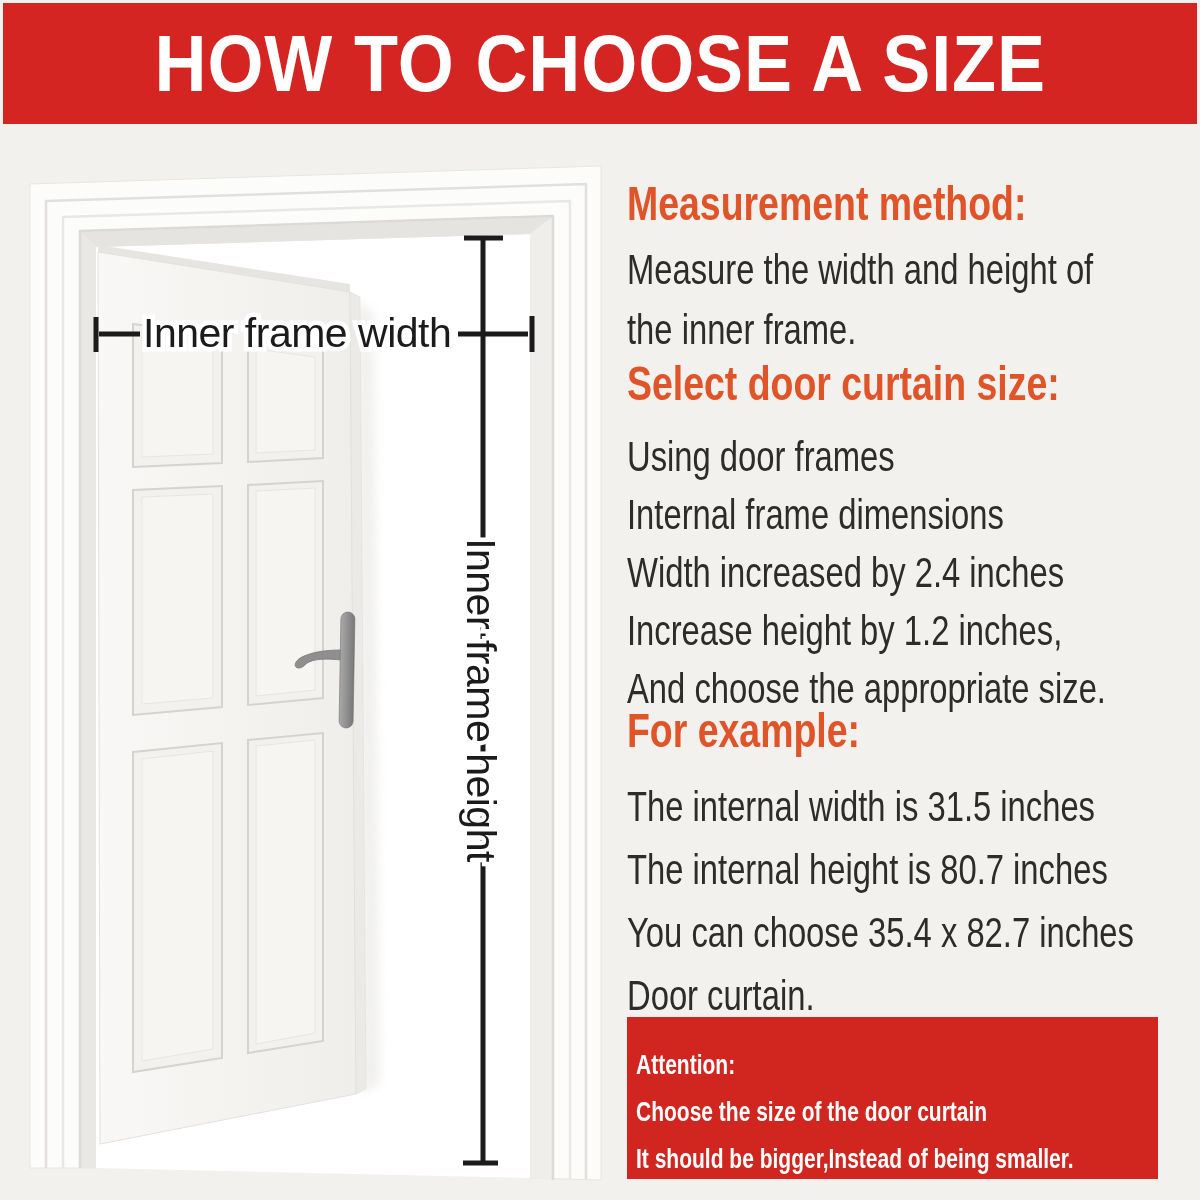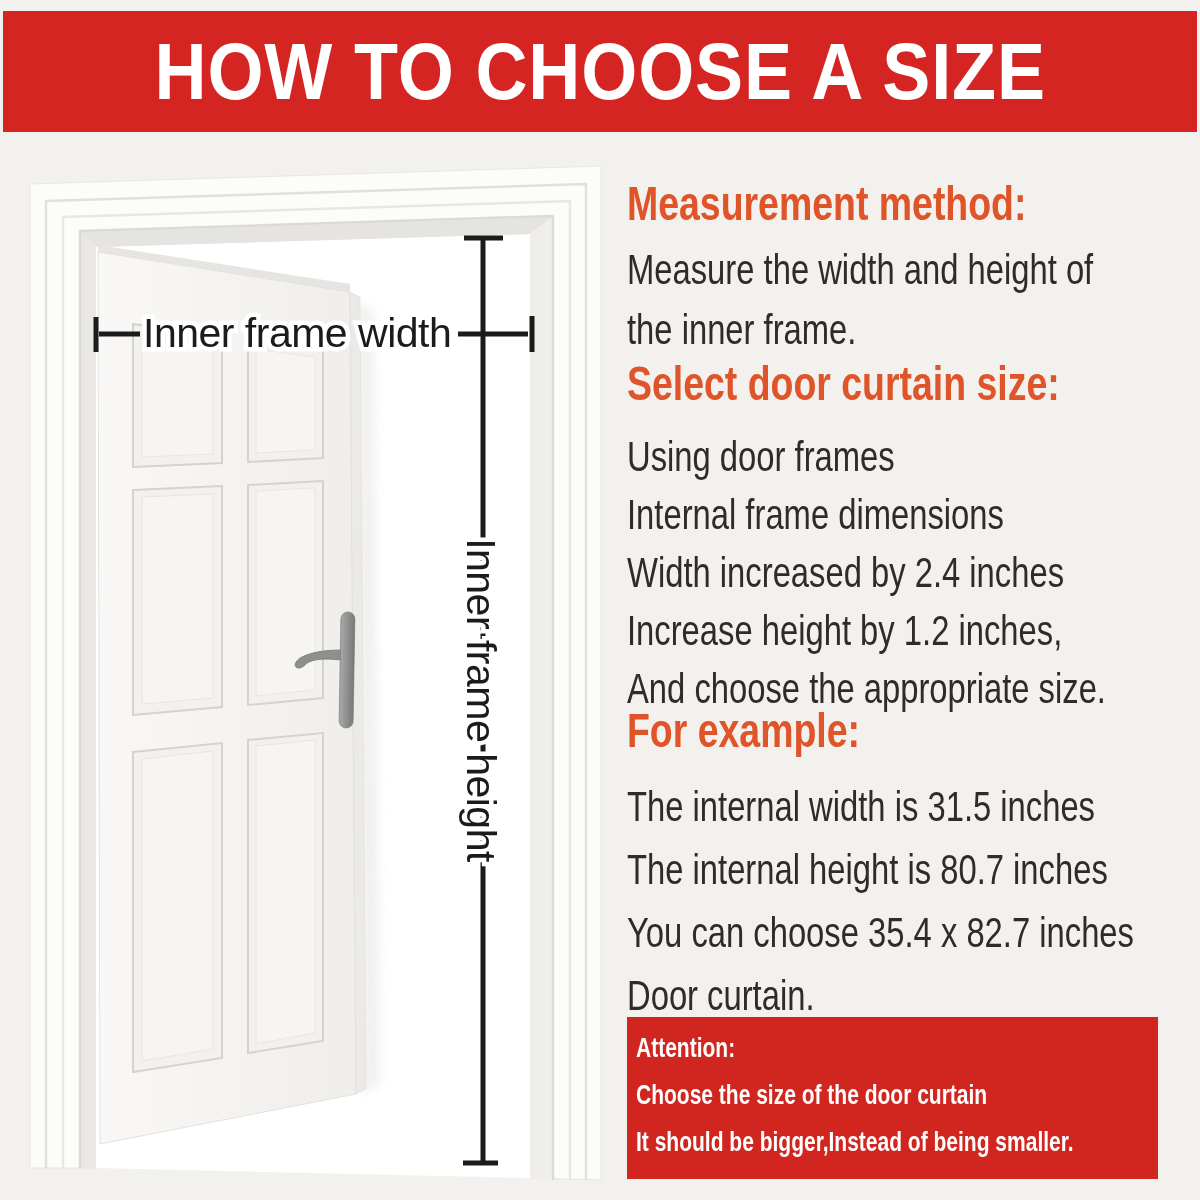--- a/index.html
+++ b/index.html
@@ -4,42 +4,42 @@
 <style>
   html,body{margin:0;padding:0;}
   #canvas{
     position:relative; width:1200px; height:1200px; overflow:hidden;
     background:var(--background,#f3f1ed);
     font-family:"Liberation Sans", sans-serif;
   }
   .banner{
     position:absolute; left:3px; top:3px; width:1194px; height:121px;
     background:var(--banner-red,#d42522);
-    display:flex; align-items:center; justify-content:center;margin-top:8px;
+    display:flex; align-items:center; justify-content:center;
   }
   .banner-text{
     color:#ffffff; font-weight:bold; font-size:80px; letter-spacing:1px;
     transform:scaleX(0.9); transform-origin:center center; white-space:nowrap;
   }
   #door-svg{ position:absolute; left:0; top:0; width:620px; height:1200px; }
   .col{ position:absolute; left:627px; top:0; width:573px; height:848px; }
   .hd{
     position:absolute; left:0; margin:0; white-space:nowrap;
     color:var(--heading-orange,#df5429); font-size:48px; font-weight:bold;
     transform:scaleX(0.78); transform-origin:left top;
   }
   .body{
     position:absolute; left:0; margin:0; white-space:nowrap;
     color:var(--body-text,#2e2c2a); font-size:42px; font-weight:normal;
     transform:scaleX(0.78); transform-origin:left top;
   }
   .attention{
     position:absolute; left:627px; top:1017px; width:531px; height:162px;
     background:var(--attention-red,#d1261f); box-sizing:border-box;
-    padding:7px 8px 0 9px;
+    padding:24px 8px 0 9px;
   }
   .at-line{
     color:#ffffff; font-size:28px; font-weight:bold; line-height:47px;
     white-space:nowrap; transform:scaleX(0.75); transform-origin:left top;
   }
   .meas-text{
     font-family:"Liberation Sans", sans-serif; font-size:41px; letter-spacing:-0.5px;
     fill:var(--annotation,#1b1b1b); stroke:#ffffff; stroke-width:9px; paint-order:stroke;
   }
   .meas-line{ stroke:var(--annotation,#1b1b1b); stroke-width:5; }

